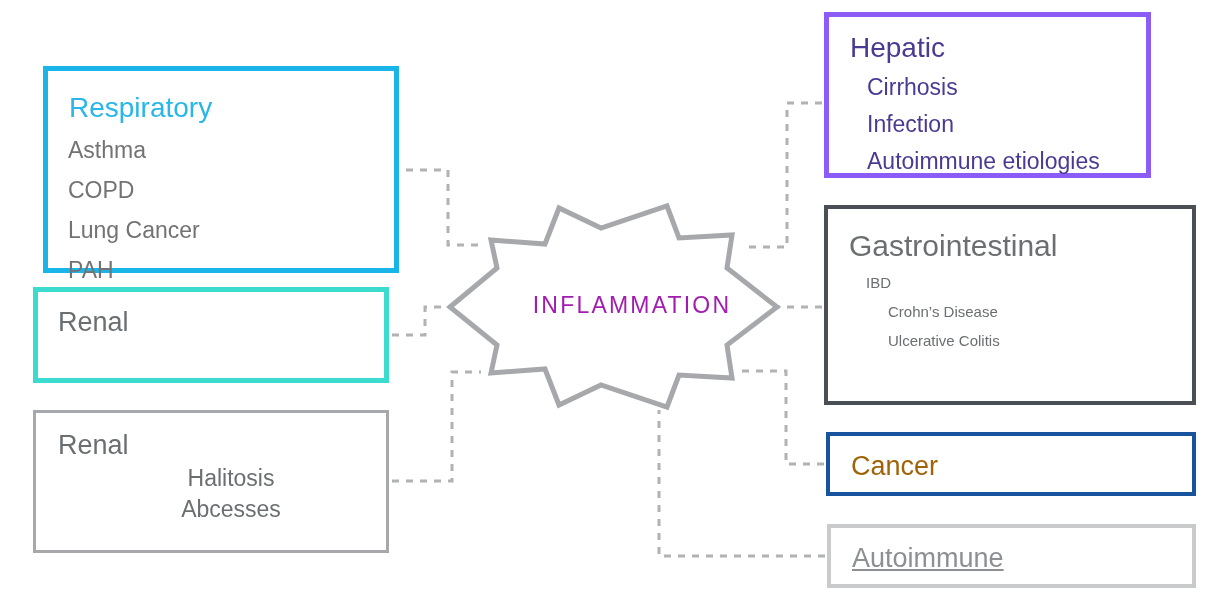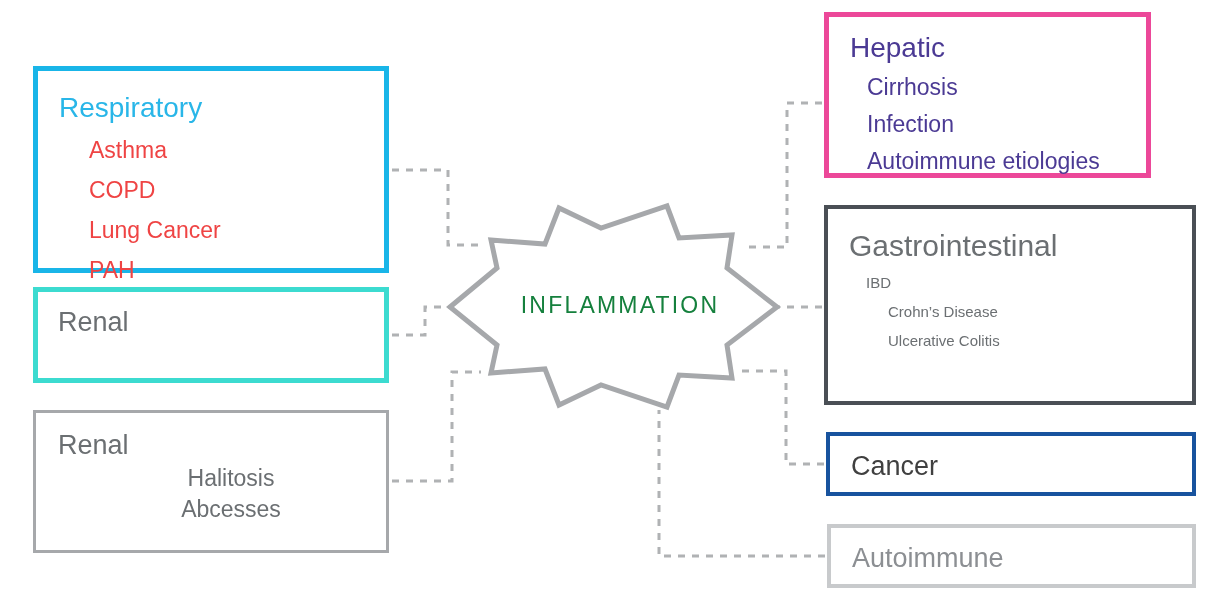--- a/index.html
+++ b/index.html
@@ -40,28 +40,28 @@
     line-height: 1.0;
   }
   .node-item {
     display: block;
     white-space: nowrap;
     line-height: 1.0;
   }
 
   
   #box-respiratory {
-    left: 33px; top: 66px; width: 356px; height: 207px;
+    left: 43px; top: 66px; width: 356px; height: 207px;
     border: 5px solid #19b5e8;
   }
   #box-respiratory .node-title {
     color: #29b6e8; font-size: 28px; margin: 23px 0 0 21px; font-weight: 400;
   }
   #box-respiratory .node-item {
-    color: #ef4444; font-size: 23px; margin: 17px 0 0 51px;
+    color: #737373; font-size: 23px; margin: 17px 0 0 20px;
   }
 
   
   #box-renal {
     left: 33px; top: 287px; width: 356px; height: 96px;
     border: 5px solid #3cdbd0;
   }
   #box-renal .node-title {
     color: #6b6f72; font-size: 27px; margin: 17px 0 0 20px;
   }
@@ -77,21 +77,21 @@
   #box-oral .node-title {
     color: #6b6f72; font-size: 27px; margin: 19px 0 0 22px;
   }
   #box-oral .node-item {
     color: #6b6f72; font-size: 23px; margin: 8px 0 0 40px; text-align: center;
   }
 
   
   #box-hepatic {
     left: 824px; top: 12px; width: 327px; height: 166px;
-    border: 5px solid #ec4899;
+    border: 5px solid #8b5cf6;
   }
   #box-hepatic .node-title {
     color: #4b3a94; font-size: 28px; margin: 17px 0 0 21px;
   }
   #box-hepatic .node-item {
     color: #4b3a94; font-size: 23px; margin: 14px 0 0 38px;
   }
 
   
   #box-gi {
@@ -107,42 +107,42 @@
   #box-gi .node-item.lvl2 {
     margin-left: 60px;
   }
 
   
   #box-cancer {
     left: 826px; top: 432px; width: 370px; height: 64px;
     border: 4px solid #18539e;
   }
   #box-cancer .node-title {
-    color: #404040; font-size: 27px; margin: 17px 0 0 21px;
+    color: #a16207; font-size: 27px; margin: 17px 0 0 21px;
   }
 
   
   #box-autoimmune {
     left: 827px; top: 524px; width: 369px; height: 64px;
     border: 4px solid #c8cacc;
   }
   #box-autoimmune .node-title {
-    color: #8c8f93; font-size: 27px; margin: 17px 0 0 21px;
+    color: #8c8f93; font-size: 27px; margin: 17px 0 0 21px; text-decoration: underline;
   }
 
   
   #burst-label {
     position: absolute;
-    left: 470px;
+    left: 482px;
     top: 292px;
     width: 300px;
     text-align: center;
     font-size: 23px;
     letter-spacing: 2.2px;
-    color: #15803d;
+    color: #a21caf;
     font-weight: 400;
   }
 </style>
 </head>
 <body>
 
 <div id="stage">
 
   <svg id="connectors" viewBox="0 0 1215 604">
 

